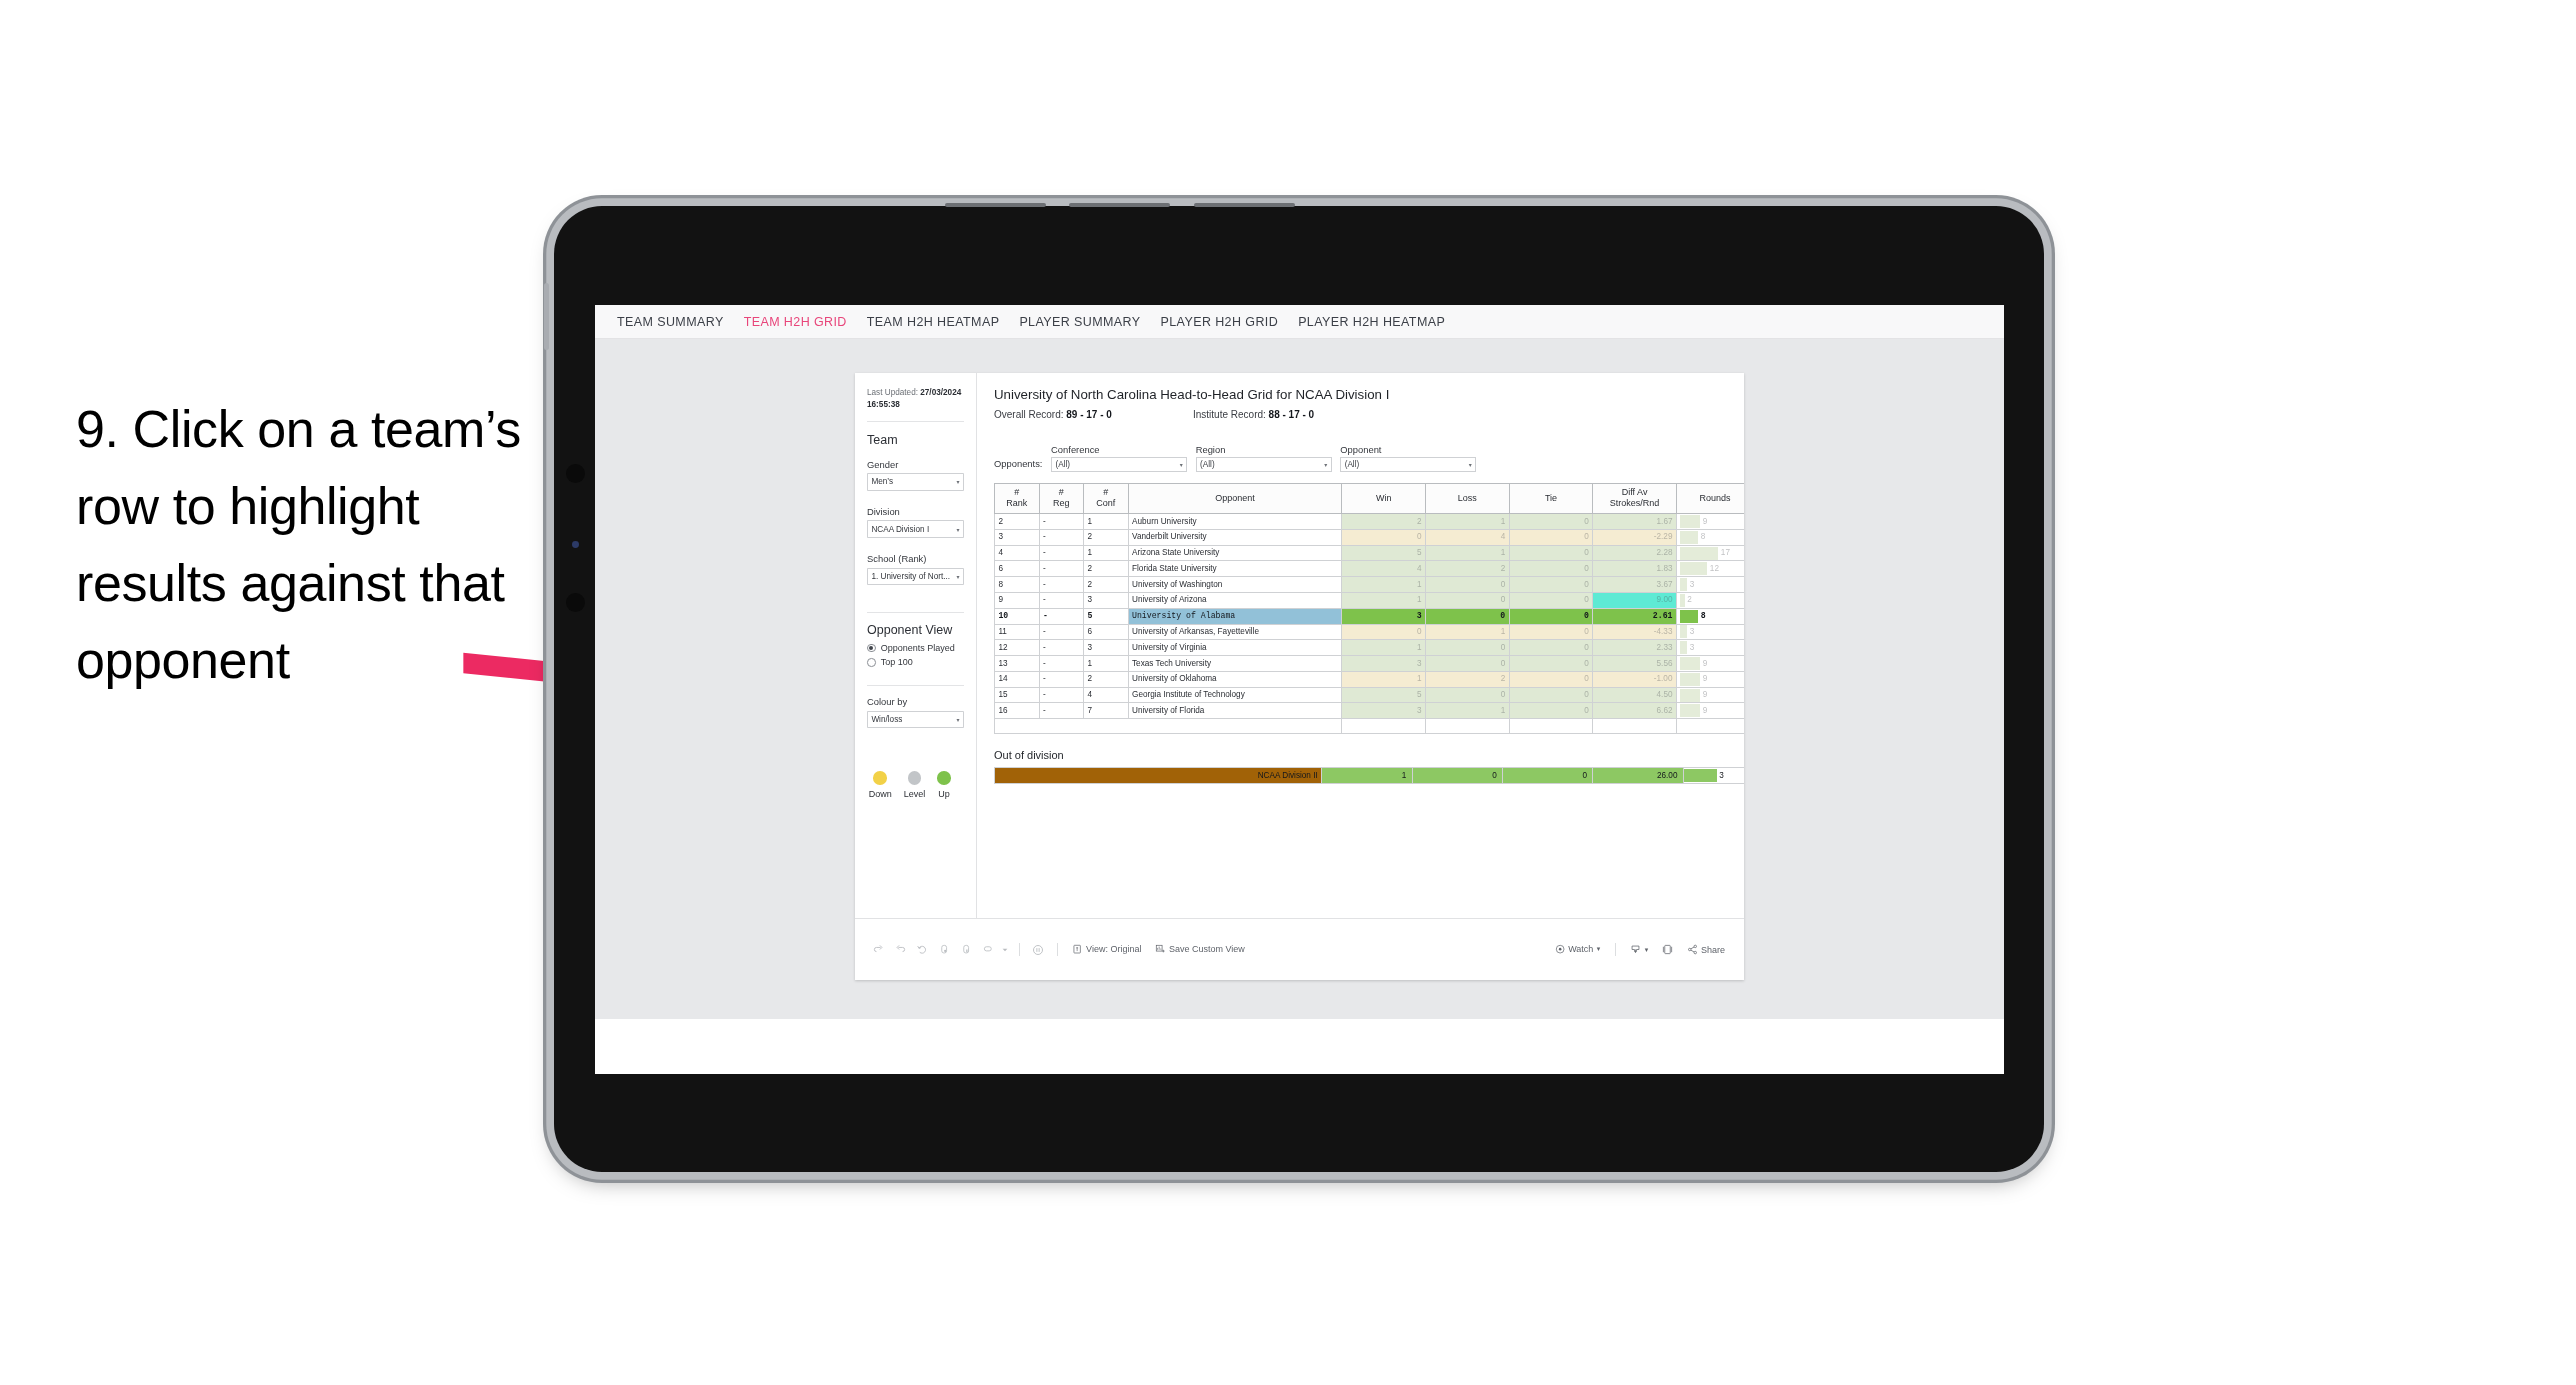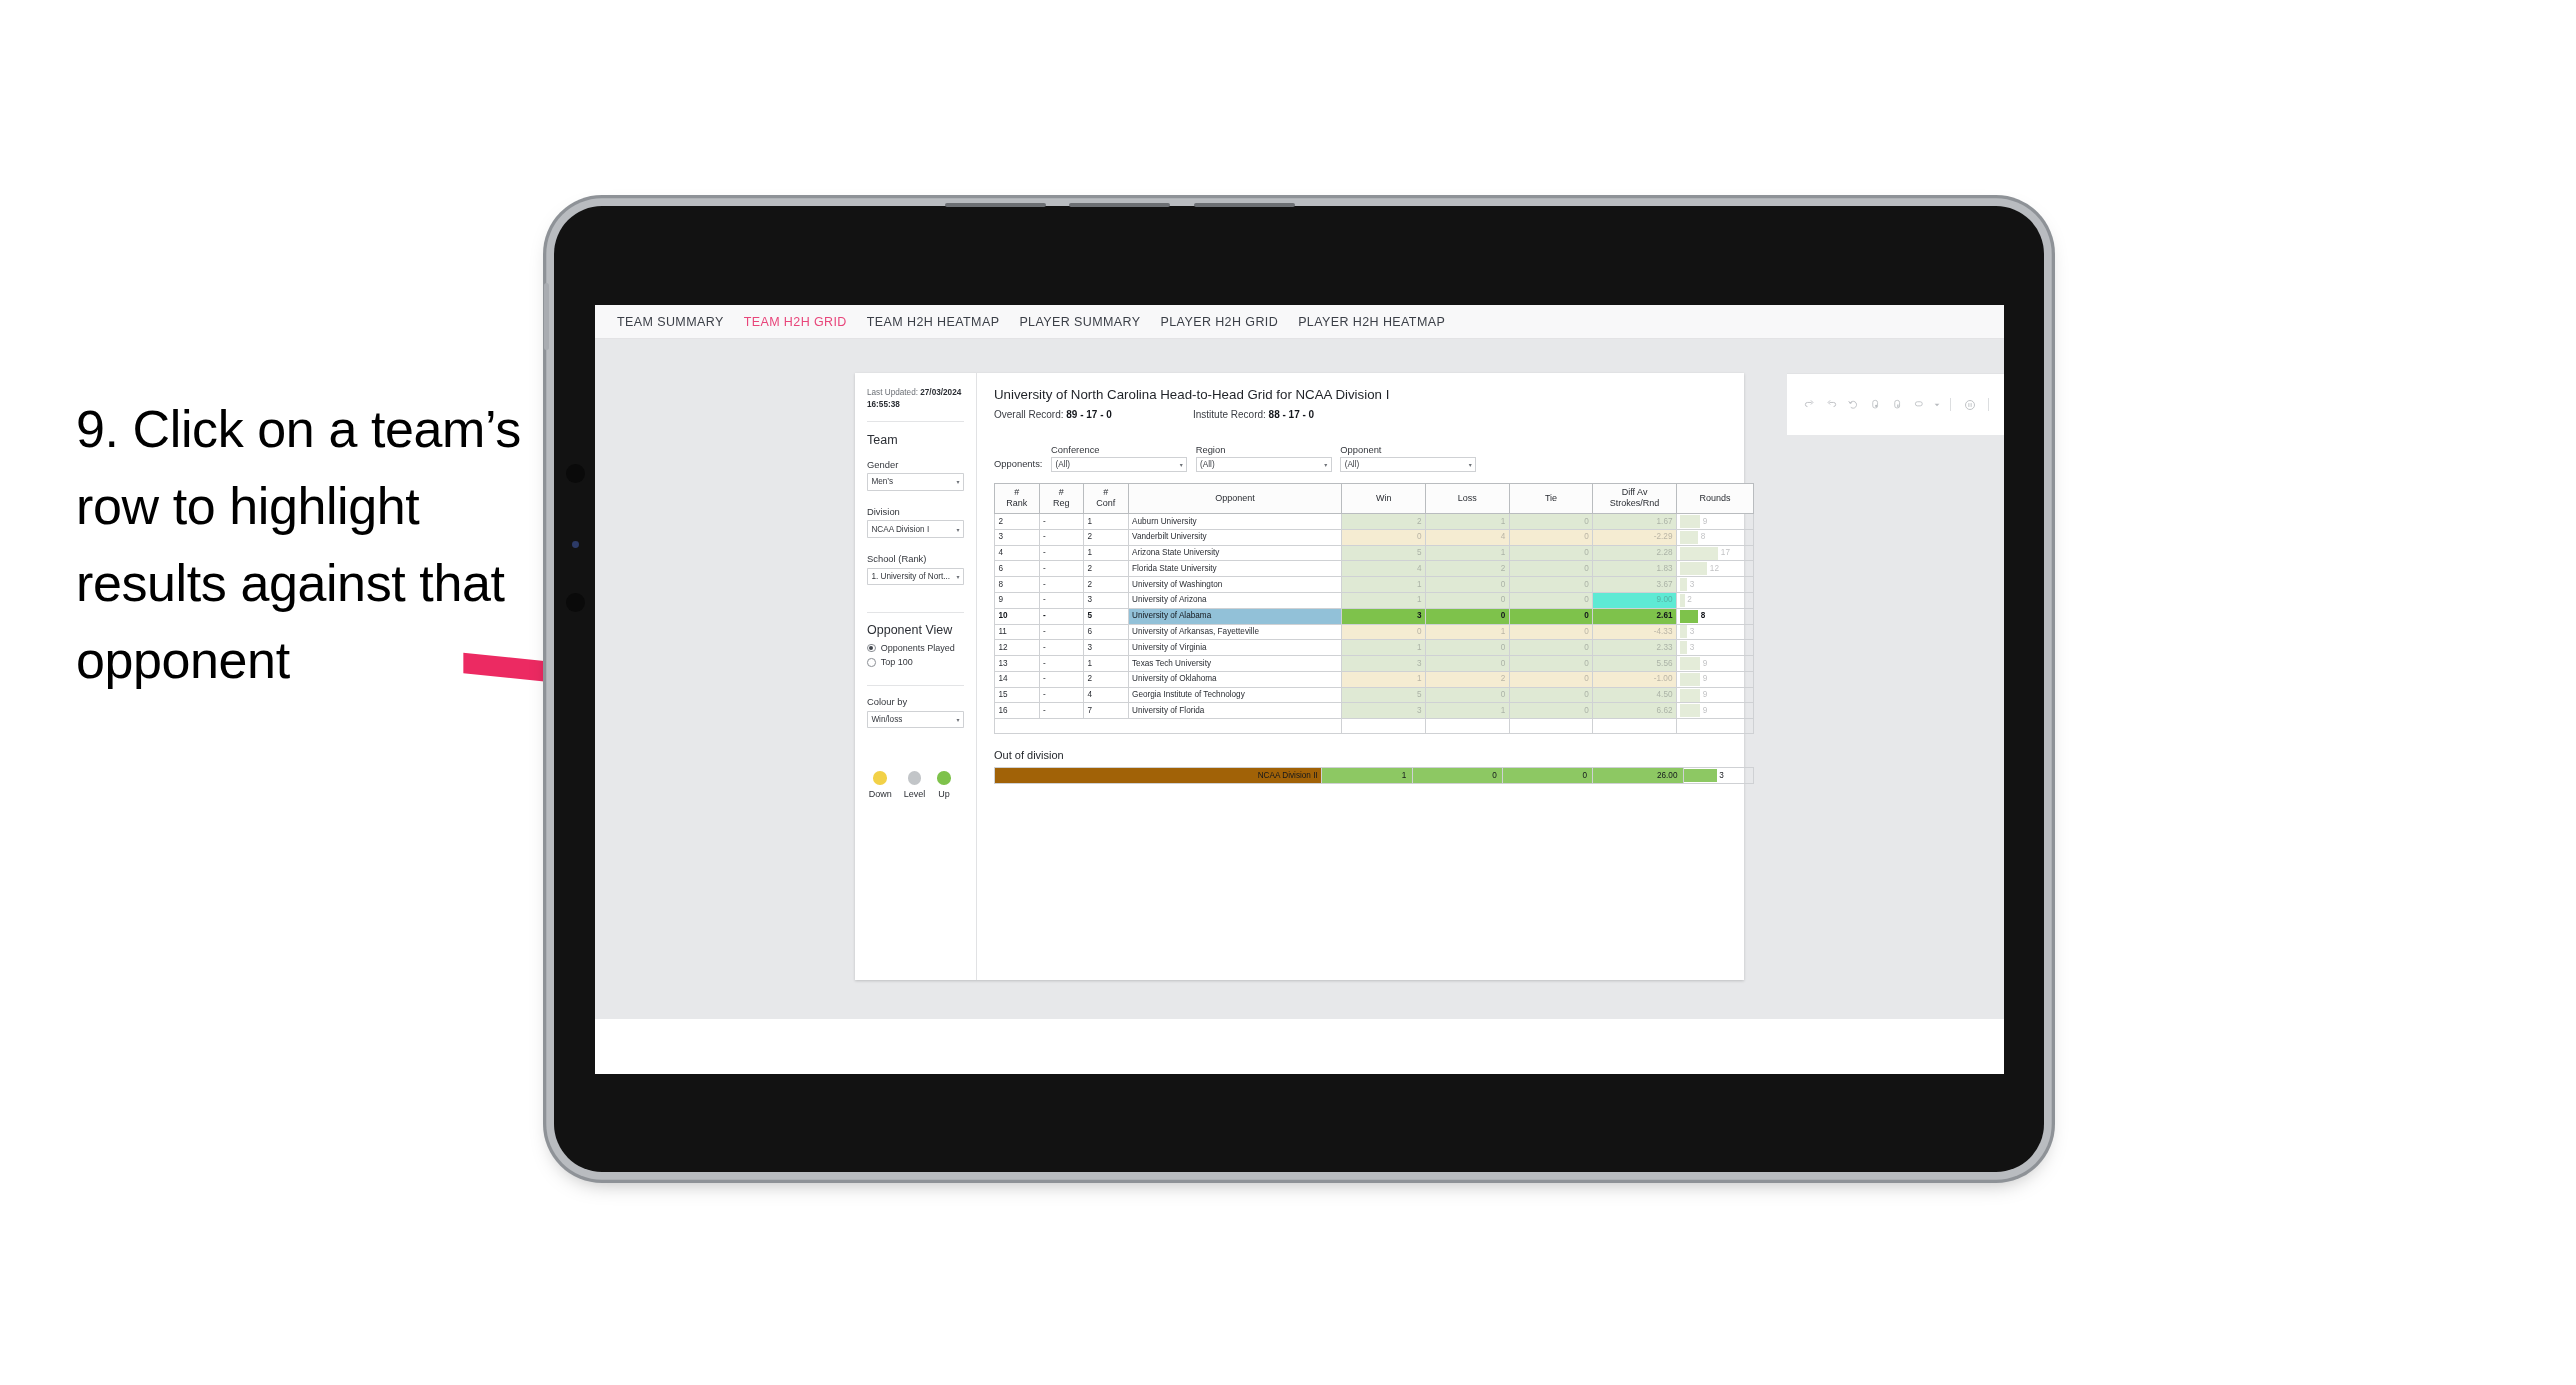--- a/index.html
+++ b/index.html
@@ -67,21 +67,21 @@
     height:33px;background:#f8f8f9;border-bottom:0.9px solid #e3e3e5;
     display:flex;align-items:center;padding-left:22px;gap:20px;
   }
   .subnav-item{font-size:12.5px;color:#3b3f47;letter-spacing:0.4px;}
   .subnav-item.active{color:#e8457a;}
 
   
   .workspace{background:#e7e8ea;height:680px;padding-top:34px;box-sizing:border-box;}
   .sheet{
     margin:0 auto;width:889px;background:#fff;height:607px;
-    box-shadow:0 0.9px 2.6px rgba(0,0,0,.18);display:flex;flex-direction:row;
+    box-shadow:0 0.9px 2.6px rgba(0,0,0,.18);display:flex;flex-direction:column;
   }
   .sheet-body{display:flex;flex:1;min-height:0;}
 
   
   .filters{
     width:122px;border-right:0.9px solid #e1e2e4;padding:13.7px 12px 0 12px;box-sizing:border-box;
     font-size:9.4px;color:#444;display:flex;flex-direction:column;
   }
   .lastupd{font-size:8.2px;color:#6b6f75;line-height:1.45;}
   .lastupd b{color:#2a2d33;font-weight:bold;}
@@ -132,21 +132,21 @@
   .c-reg{width:23px;text-align:left;}
   .c-conf{width:23px;text-align:left;}
   .c-opp{width:127px;text-align:left;white-space:nowrap;overflow:hidden;text-overflow:ellipsis;}
   .c-num{width:47px;text-align:right;padding-right:5.2px;}
   .c-rounds{width:43px;padding:0;position:relative;}
   .roundsbar{height:100%;display:flex;align-items:center;}
   .roundsbar .fill{height:13px;}
   .roundsbar .val{padding-left:2.6px;font-size:8.2px;}
   tr.dim td{color:rgba(70,74,80,.34);}
   tr.dim td.c-rank,tr.dim td.c-reg,tr.dim td.c-conf,tr.dim td.c-opp{color:#2a2d33;}
-  tr.sel td{color:#14171c;font-weight:bold;}
+  tr.sel td{color:#14171c;font-weight:bold;font-family:Liberation Mono, monospace;}
   tr.sel td.c-opp{background:#92c1d8;font-weight:normal;color:#14171c;}
   .spacer-row td{height:45px;border-top:0.9px solid #cfd1d4;}
 
   
   .ood-title{font-size:11px;color:#1f2227;margin:15.5px 0 6px 0;}
   table.ood{border-collapse:collapse;font-size:8.2px;width:760px;table-layout:fixed;}
   table.ood td{border:0.9px solid #cfd1d4;height:13px;padding:0.9px 3.4px;color:#14171c;}
   table.ood td.lbl{text-align:right;width:197px;background:#a16207;}
   table.ood td.num{text-align:right;width:47px;padding-right:5.2px;}
   table.ood td.rds{width:43px;padding:0;}

